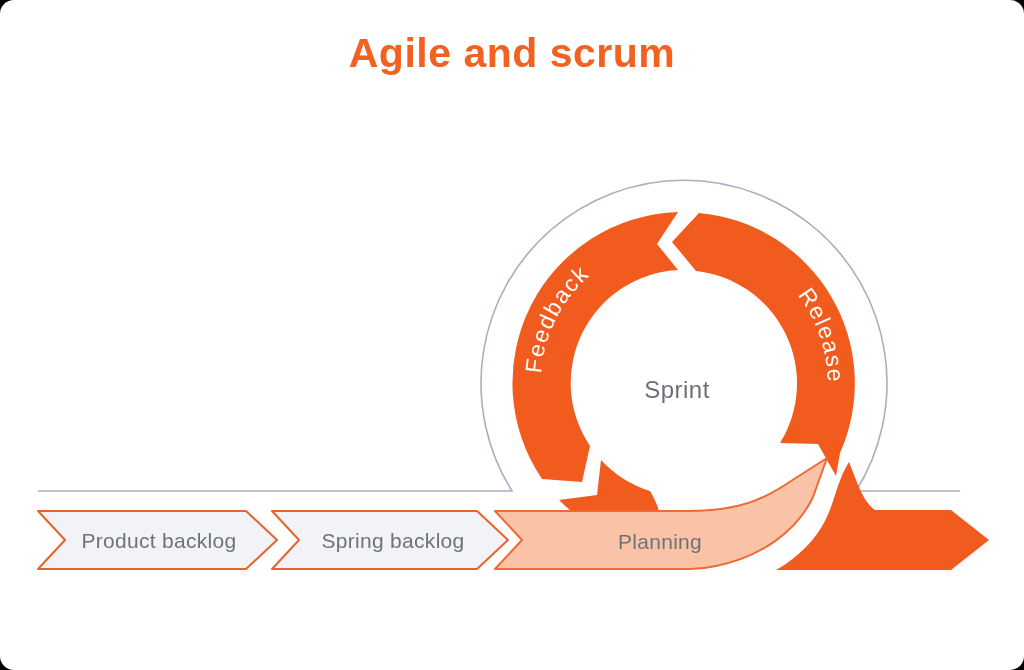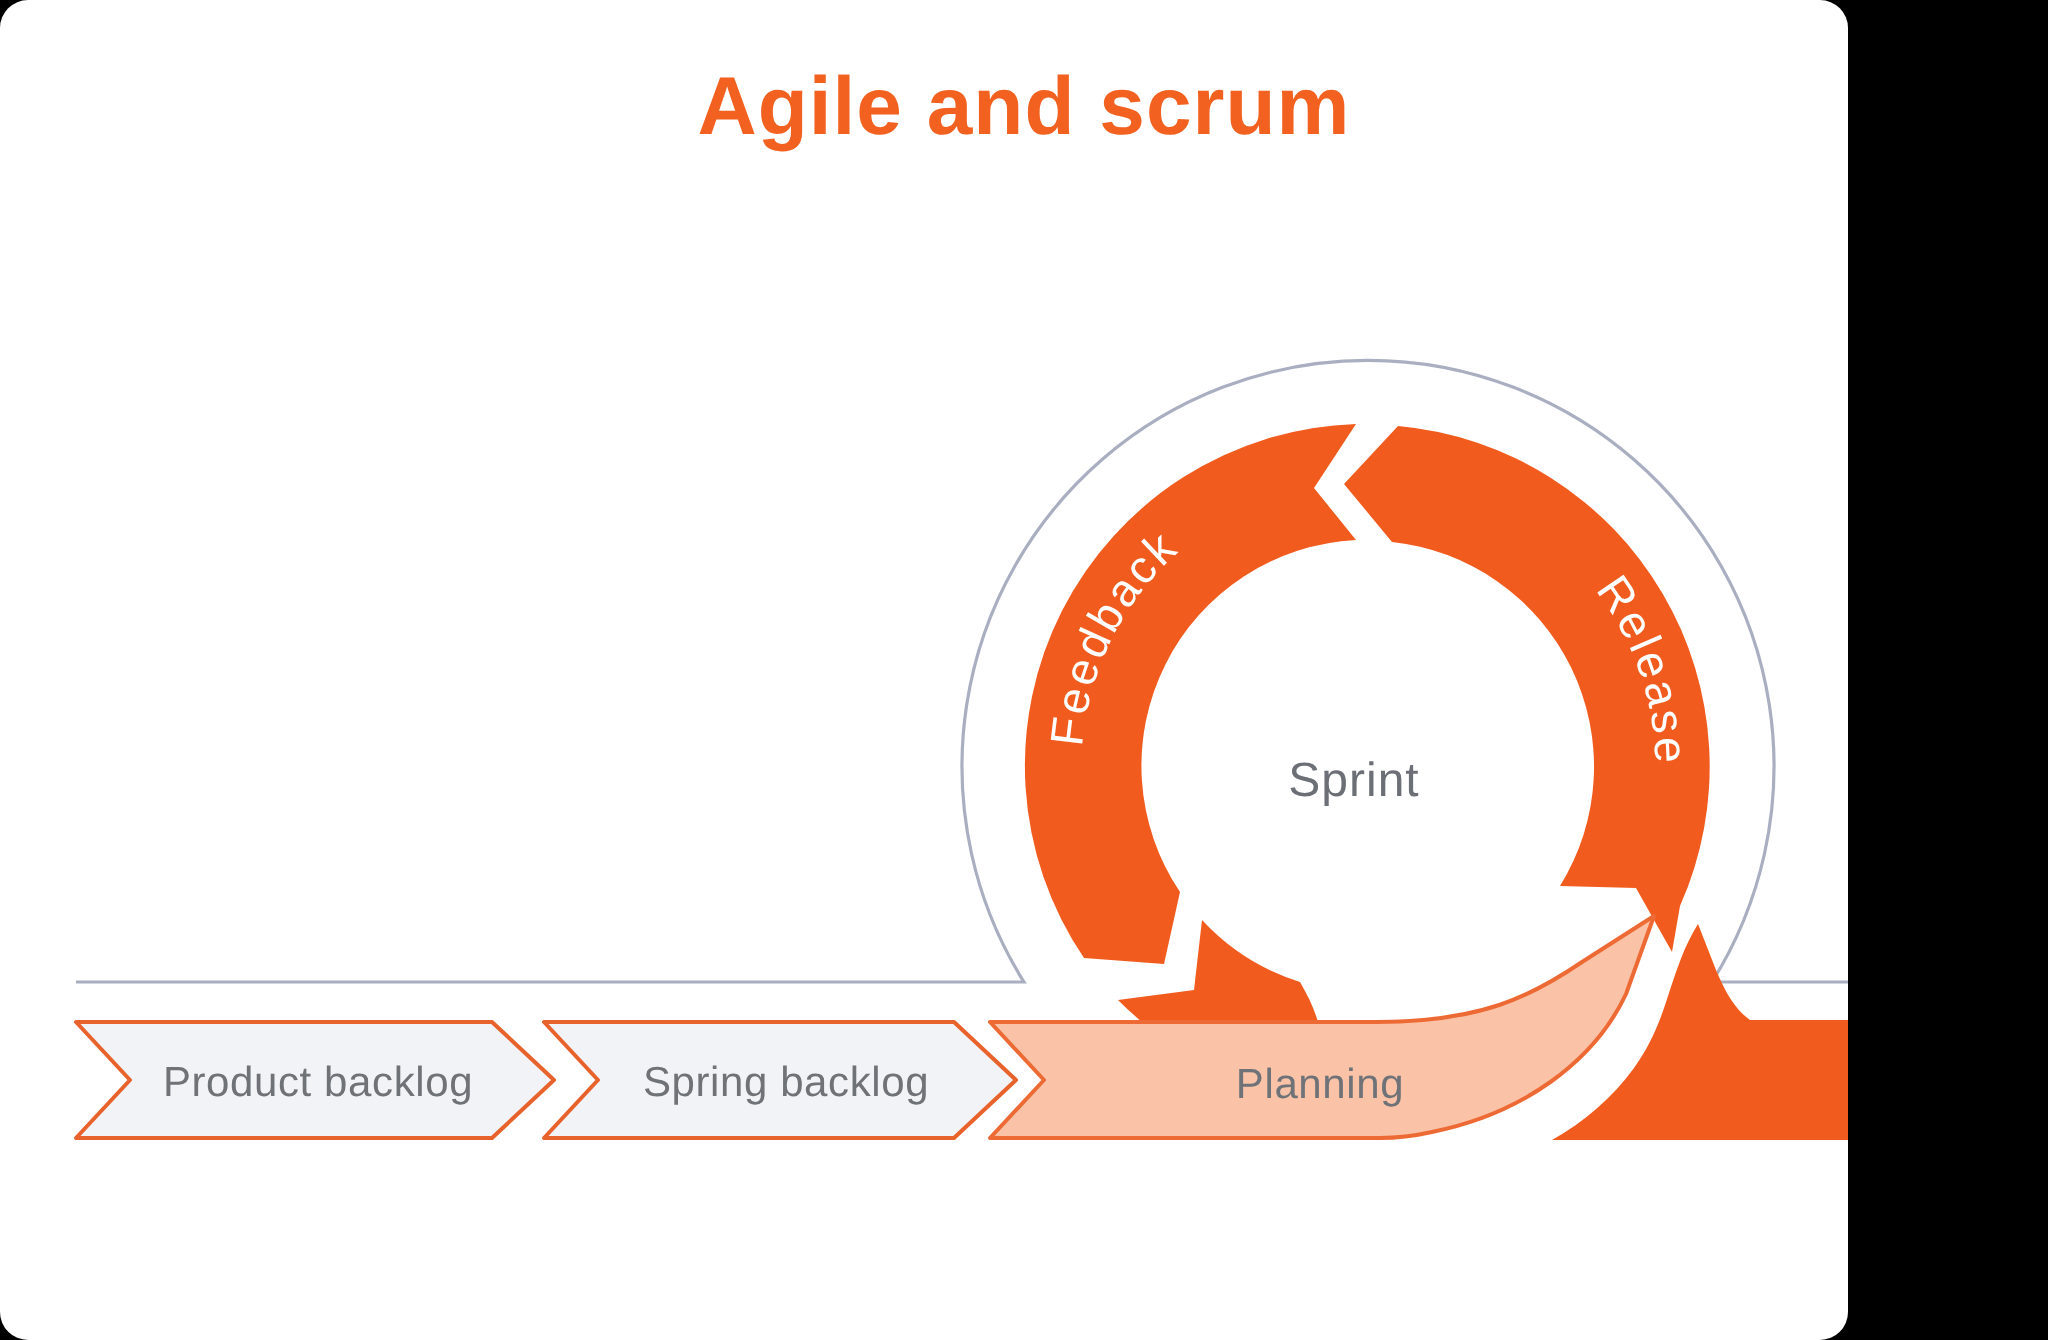--- a/index.html
+++ b/index.html
@@ -5,21 +5,21 @@
   html, body {
     margin: 0;
     padding: 0;
     background: #000;
     width: 1024px;
     height: 670px;
     font-family: "Liberation Sans", sans-serif;
   }
   .canvas {
     position: relative;
-    width: 924px;
+    width: 1024px;
     height: 670px;
     background: #ffffff;
     border-radius: 14px;
     overflow: hidden;
   }
   .title {
     position: absolute;
     top: 30px;
     left: 0;
     width: 1024px;

